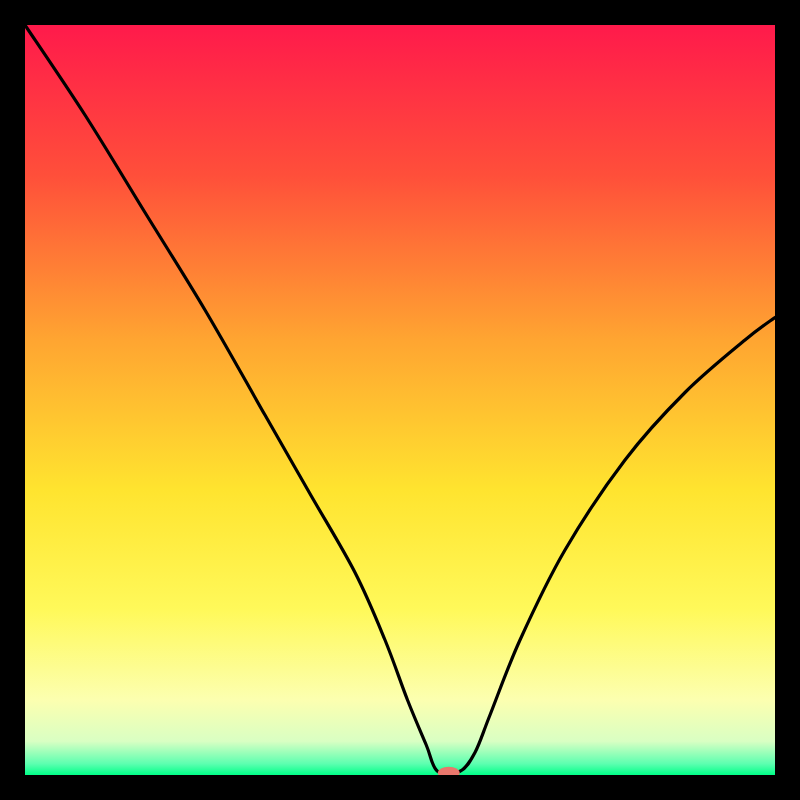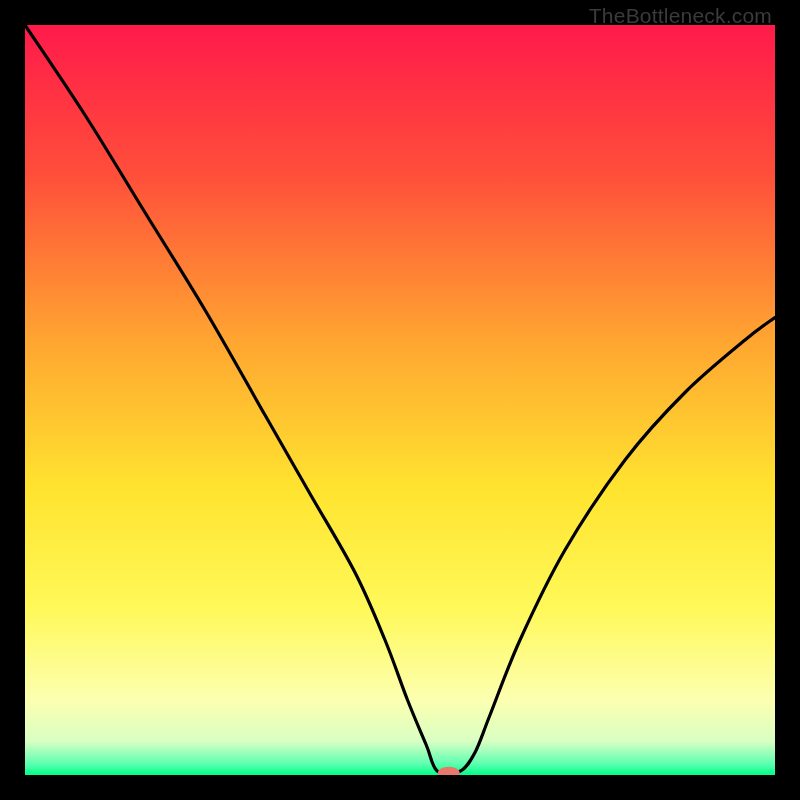--- a/index.html
+++ b/index.html
@@ -34,21 +34,20 @@
     letter-spacing: 0.2px;
     pointer-events: none;
   }
   svg { display: block; }
 </style>
 </head>
 <body>
 
 <div class="frame">
 
-  <div class="watermark">TheBottleneck.com</div>
 
   <div class="plot-area">
     <svg id="chart-svg" width="750" height="750" viewBox="0 0 750 750" preserveAspectRatio="none">
       <defs>
         <linearGradient id="bg-grad" x1="0" y1="0" x2="0" y2="1">
             <stop offset="0%" stop-color="#ff1a4b"></stop>
             <stop offset="20%" stop-color="#ff4f3a"></stop>
             <stop offset="42%" stop-color="#ffa531"></stop>
             <stop offset="62%" stop-color="#ffe42f"></stop>
             <stop offset="78%" stop-color="#fff95a"></stop>

